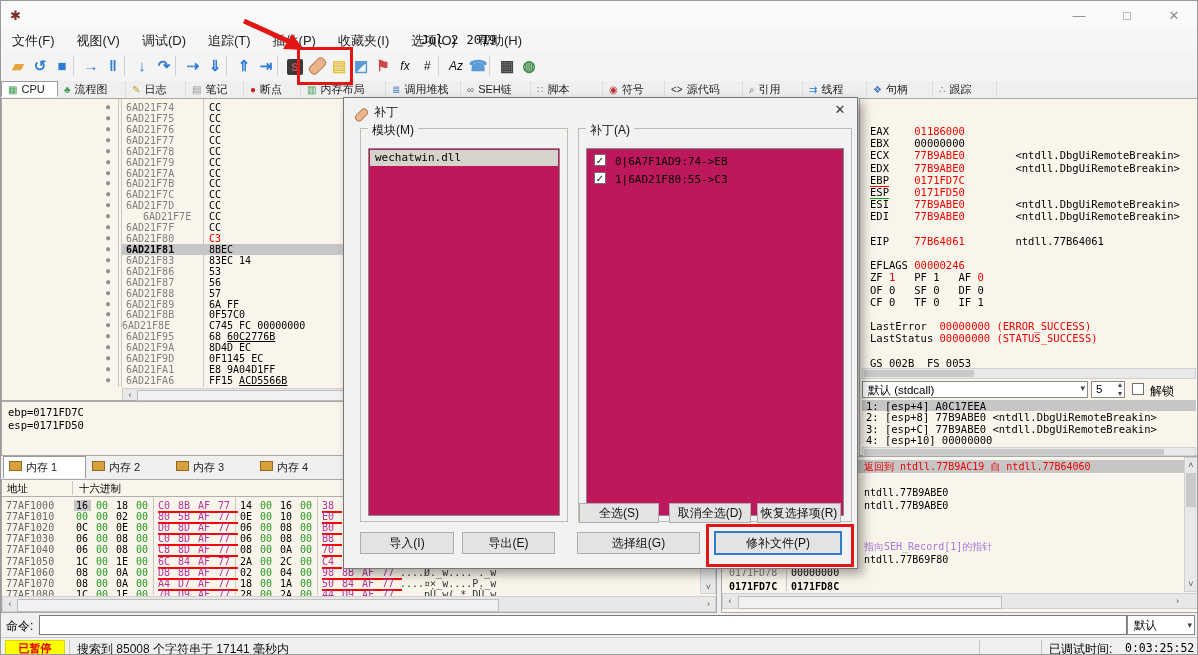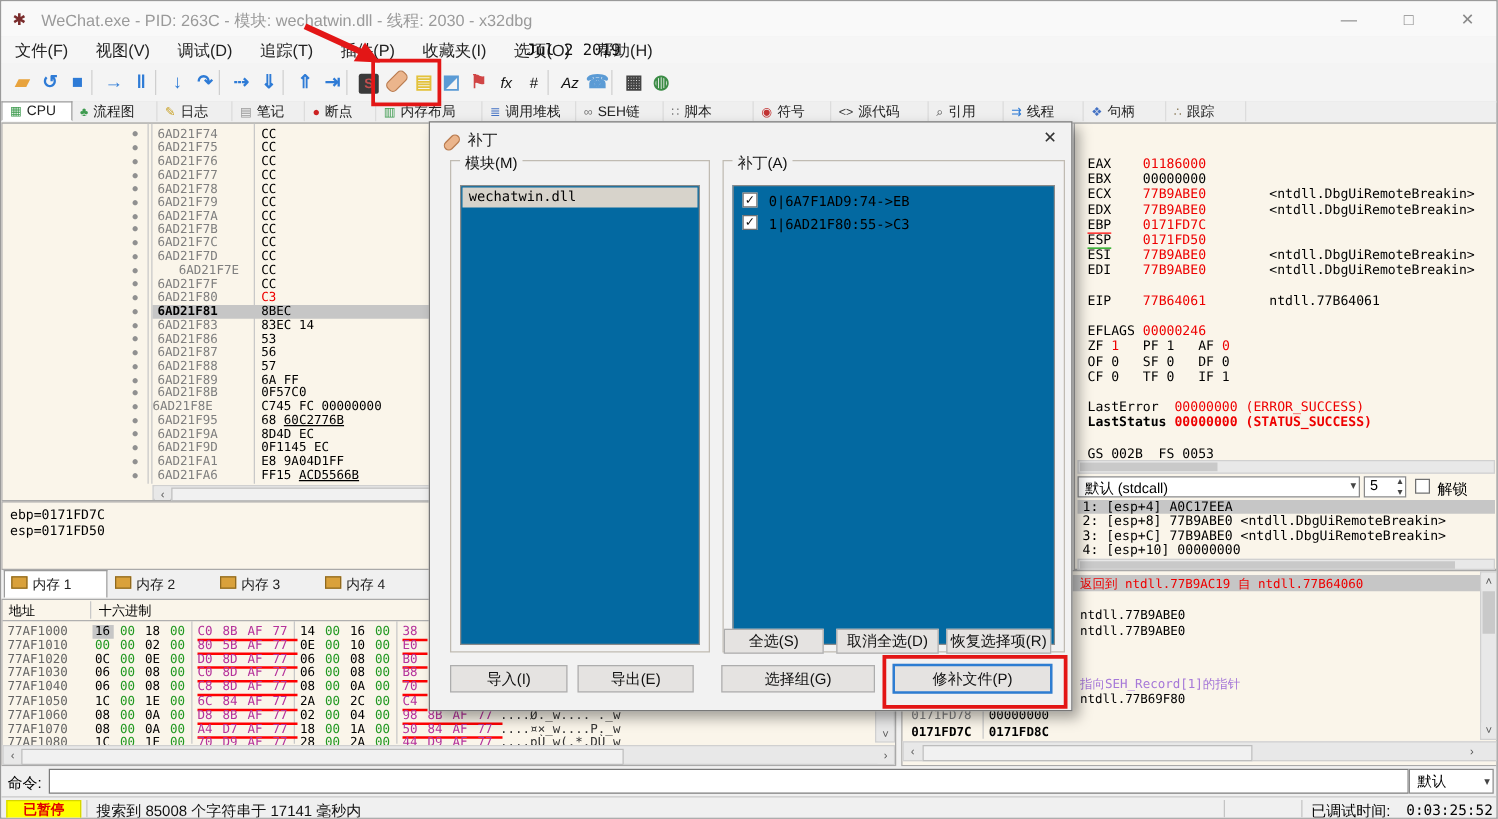--- a/index.html
+++ b/index.html
@@ -43,21 +43,21 @@
   .bcell{display:inline-block;width:20px;}
   
   .sb{background:#E8E8E8;border:1px solid #D0D0D0;box-sizing:border-box;}
   .sbthumb{position:absolute;background:#C9C9C9;}
   .sbbtn{position:absolute;color:#555;font-size:9px;text-align:center;line-height:12px;background:#E8E8E8;}
   
   #dialog{left:342px;top:96px;width:515px;height:472px;background:#F2F2F2;border:1px solid #777;
           box-shadow:5px 5px 10px rgba(0,0,0,0.35);box-sizing:border-box;}
   .grouplabel{position:absolute;font-size:12px;color:#111;background:#F2F2F2;padding:0 4px;}
   .groupframe{position:absolute;border:1px solid #C0BBB2;}
-  .dlglist{position:absolute;background:#0369a1;border:1px solid #8A8A8A;}
+  .dlglist{position:absolute;background:#be185d;border:1px solid #8A8A8A;}
   .btn{position:absolute;background:#E5E3E1;border:1px solid #ADADAD;font-size:12px;color:#111;
        text-align:center;box-sizing:border-box;}
   .checkbox{position:absolute;width:12px;height:12px;background:#FFF;border:1px solid #707070;
        font-size:10px;line-height:11px;text-align:center;color:#111;box-sizing:border-box;}
   .redrect{position:absolute;border:3px solid #E31616;z-index:60;}
   
   #cmdbar{left:0;top:612px;width:1198px;height:24px;background:#F0F0F0;}
   #cmd-input{position:absolute;left:38px;top:2px;width:1080px;height:18px;border:1px solid #7A7A7A;
        background:#FFF;font-size:12px;padding:0 3px;}
   .combo{position:absolute;background:#FFF;border:1px solid #8A8A8A;font-size:11.5px;box-sizing:border-box;}
@@ -74,21 +74,20 @@
        margin-right:4px;}
   .vline{position:absolute;border-left:1px solid #C8C8C8;}
 </style>
 </head>
 <body>
 
 <div id="app">
 
   <div class="abs" id="titlebar">
     <div class="abs" style="left:9px;top:7px;font-size:13px;color:#7A2C2C;">✱</div>
-    <div class="abs" id="title-text">WeChat.exe - PID: 263C - 模块: wechatwin.dll - 线程: 2030 - x32dbg</div>
     <div class="abs winbtn" style="left:1061px;">—</div>
     <div class="abs winbtn" style="left:1109px;">□</div>
     <div class="abs winbtn" style="left:1156px;">✕</div>
   </div>
 
   <div class="abs" id="menubar"><div class="menu-item">文件(F)</div><div class="menu-item">视图(V)</div><div class="menu-item">调试(D)</div><div class="menu-item">追踪(T)</div><div class="menu-item">插件(P)</div><div class="menu-item">收藏夹(I)</div><div class="menu-item">选项(O)</div><div class="menu-item">帮助(H)</div></div>
   <div class="abs mono" id="build-date">Jul 2 2019</div>
 
   <div class="abs" id="toolbar" style="padding-left:6px;"><div class="tbtn" style="color: rgb(232, 163, 61); font-weight: bold;">▰</div><div class="tbtn" style="color: rgb(46, 123, 214); font-weight: bold;">↺</div><div class="tbtn" style="color: rgb(46, 123, 214); font-weight: bold;">■</div><div class="tsep" style="display: inline-block;"></div><div class="tbtn" style="color: rgb(46, 123, 214); font-weight: bold;">→</div><div class="tbtn" style="color: rgb(46, 123, 214); font-weight: bold;">‖</div><div class="tsep" style="display: inline-block;"></div><div class="tbtn" style="color: rgb(46, 123, 214); font-weight: bold;">↓</div><div class="tbtn" style="color: rgb(46, 123, 214); font-weight: bold;">↷</div><div class="tsep" style="display: inline-block;"></div><div class="tbtn" style="color: rgb(46, 123, 214); font-weight: bold;">⇢</div><div class="tbtn" style="color: rgb(46, 123, 214); font-weight: bold;">⇓</div><div class="tsep" style="display: inline-block;"></div><div class="tbtn" style="color: rgb(46, 123, 214); font-weight: bold;">⇑</div><div class="tbtn" style="color: rgb(46, 123, 214); font-weight: bold;">⇥</div><div class="tsep" style="display: inline-block;"></div><div class="tbtn"><span class="badge-s">S</span></div><div class="tbtn"><span class="bandaid"></span></div><div class="tbtn" style="color: rgb(227, 194, 60); font-weight: bold;">▤</div><div class="tbtn" style="color: rgb(91, 155, 213); font-weight: bold;">◩</div><div class="tbtn" style="color: rgb(208, 69, 69); font-weight: bold;">⚑</div><div class="tbtn" style="font-size: 12px; font-style: italic; color: rgb(17, 17, 17);">fx</div><div class="tbtn" style="font-size: 12px; font-style: italic; color: rgb(17, 17, 17);">#</div><div class="tsep" style="display: inline-block;"></div><div class="tbtn" style="font-size: 12px; font-style: italic; color: rgb(17, 17, 17);">Az</div><div class="tbtn" style="color: rgb(91, 155, 213); font-weight: bold;">☎</div><div class="tsep" style="display: inline-block;"></div><div class="tbtn" style="color: rgb(68, 68, 68); font-weight: bold;">▦</div><div class="tbtn" style="color: rgb(60, 140, 70); font-weight: bold;">◍</div></div>
 
@@ -217,21 +216,21 @@
         <div class="drow" style="left: 10px; top: 111.4px; font-size: 10.5px;"><span class="k">EDI    </span><span class="r">77B9ABE0</span><span class="k">        &lt;ntdll.DbgUiRemoteBreakin&gt;</span></div>
         <div class="drow" style="left: 10px; top: 123.6px; font-size: 10.5px;"></div>
         <div class="drow" style="left: 10px; top: 135.8px; font-size: 10.5px;"><span class="k">EIP    </span><span class="r">77B64061</span><span class="k">        ntdll.77B64061</span></div>
         <div class="drow" style="left: 10px; top: 148px; font-size: 10.5px;"></div>
         <div class="drow" style="left: 10px; top: 160.2px; font-size: 10.5px;"><span class="k">EFLAGS </span><span class="r">00000246</span></div>
         <div class="drow" style="left: 10px; top: 172.4px; font-size: 10.5px;"><span class="k">ZF </span><span class="r">1</span><span class="k">   PF </span><span class="k">1</span><span class="k">   AF </span><span class="r">0</span></div>
         <div class="drow" style="left: 10px; top: 184.6px; font-size: 10.5px;"><span class="k">OF 0   SF 0   DF 0</span></div>
         <div class="drow" style="left: 10px; top: 196.8px; font-size: 10.5px;"><span class="k">CF 0   TF 0   IF 1</span></div>
         <div class="drow" style="left: 10px; top: 209px; font-size: 10.5px;"></div>
         <div class="drow" style="left: 10px; top: 221.2px; font-size: 10.5px;"><span class="k">LastError  </span><span class="r">00000000 (ERROR_SUCCESS)</span></div>
-        <div class="drow" style="left: 10px; top: 233.4px; font-size: 10.5px; font-weight: bold;"><span class="k">LastStatus </span><span class="r">00000000 (STATUS_SUCCESS)</span></div>
+        <div class="drow" style="left: 10px; top: 233.4px; font-size: 10.5px;"><span class="k">LastStatus </span><span class="r">00000000 (STATUS_SUCCESS)</span></div>
         <div class="drow" style="left: 10px; top: 245.6px; font-size: 10.5px;"></div>
         <div class="drow" style="left: 10px; top: 257.8px; font-size: 10.5px;"><span class="k">GS 002B  FS 0053</span></div>
       </div>
     <div class="abs sb" style="left:2px;top:269px;width:334px;height:11px;">
       <div class="sbthumb" style="left:1px;top:1px;width:110px;height:7px;"></div>
     </div>
     <div class="abs combo" style="left:2px;top:282px;width:226px;height:17px;">
       <span style="position:absolute;left:5px;top:1px;">默认 (stdcall)</span>
       <span class="arr">▾</span>
     </div>

